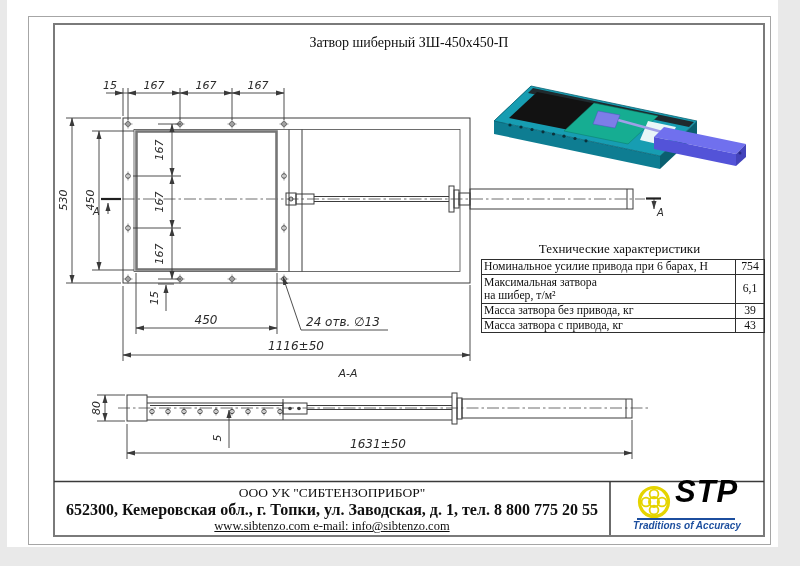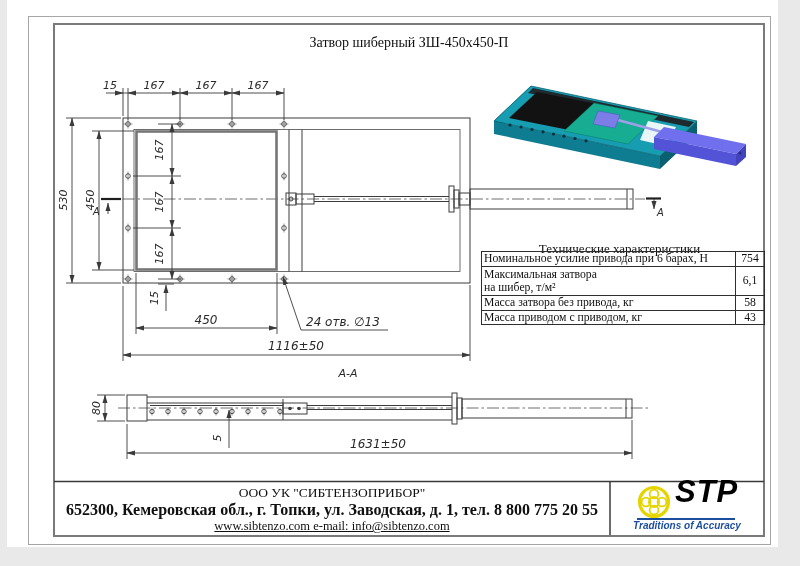--- a/index.html
+++ b/index.html
@@ -16,21 +16,21 @@
   text.dim{font:italic 11px "DejaVu Sans", sans-serif;fill:#2b2b2b;}
   text.dim-lg{font:italic 12px "DejaVu Sans", sans-serif;fill:#2b2b2b;}
   text.cutl{font:italic 10px "DejaVu Sans", sans-serif;fill:#2b2b2b;}
   .hole{fill:#ffffff;stroke:#3c3c3c;stroke-width:0.9;}
   .holetick{stroke:#3c3c3c;stroke-width:0.55;}
 
   .title{position:absolute;left:53px;top:35px;width:712px;text-align:center;
          font-size:14px;color:#101010;}
   .spec-title{position:absolute;left:481px;top:241px;width:277px;text-align:center;
          font-size:13px;color:#101010;}
-  table.spec{position:absolute;left:481px;top:251px;border-collapse:collapse;
+  table.spec{position:absolute;left:481px;top:259px;border-collapse:collapse;
          font-size:11.7px;line-height:1.12;color:#101010;}
   table.spec td{border:1px solid #2e2e2e;padding:0 2px;vertical-align:middle;}
   td.lbl{width:249px;}
   td.val{width:24px;text-align:center;}
   tr.r1 td{height:14px;} tr.r2 td{height:28px;} tr.r3 td{height:14px;} tr.r4 td{height:13px;}
 
   .footer-text{position:absolute;left:54px;top:483px;width:556px;text-align:center;color:#101010;}
   .f1{font-size:13.5px;margin-top:2px;}
   .f2{font-size:16px;font-weight:bold;}
   .f3{font-size:12.5px;text-decoration:underline;}
@@ -285,24 +285,24 @@
     </tr>
     <tr class="r2">
       <td class="lbl">
         <div>Максимальная затвора</div>
         <div>на шибер, т/м²</div>
       </td>
       <td class="val">6,1</td>
     </tr>
     <tr class="r3">
       <td class="lbl">Масса затвора без привода, кг</td>
-      <td class="val">58</td>
+      <td class="val">39</td>
     </tr>
     <tr class="r4">
-      <td class="lbl">Масса приводом с приводом, кг</td>
+      <td class="lbl">Масса затвора с привода, кг</td>
       <td class="val">43</td>
     </tr>
   </tbody>
     </table>
 
   <div class="footer-text">
     <div class="f1">ООО УК "СИБТЕНЗОПРИБОР"</div>
     <div class="f2">652300, Кемеровская обл., г. Топки, ул. Заводская, д. 1, тел. 8 800 775 20 55</div>
     <div class="f3">www.sibtenzo.com e-mail: info@sibtenzo.com</div>
   </div>

